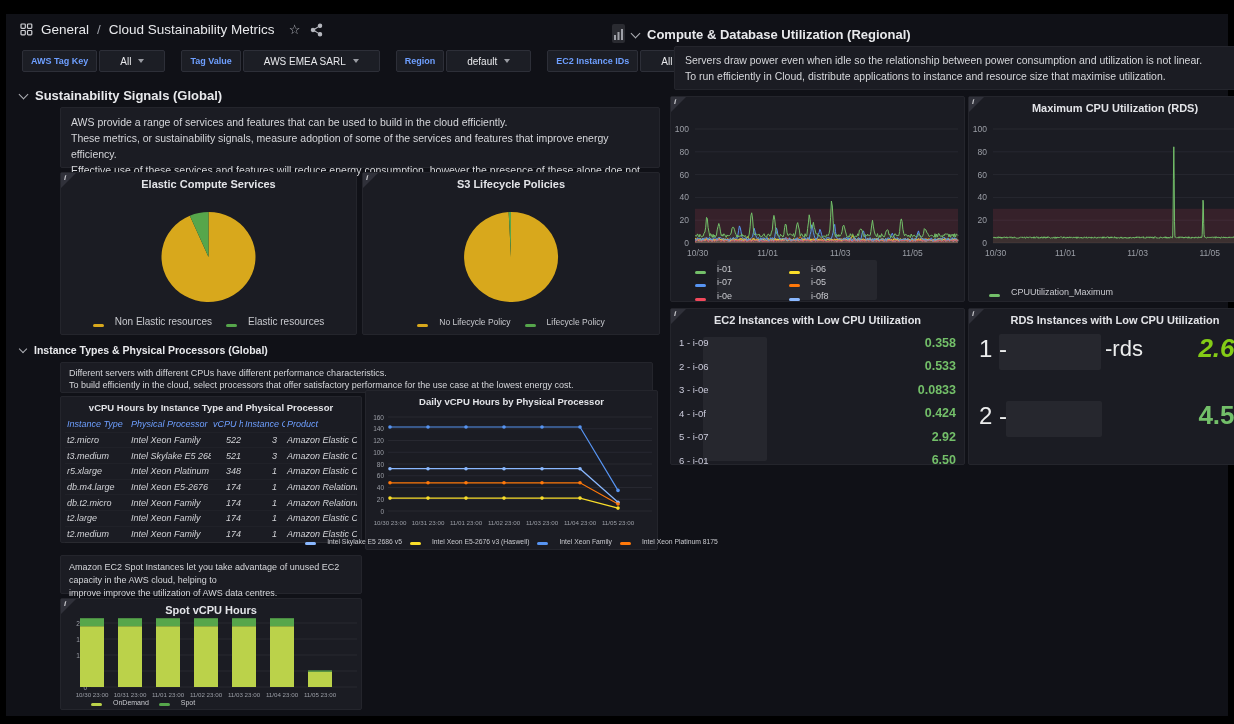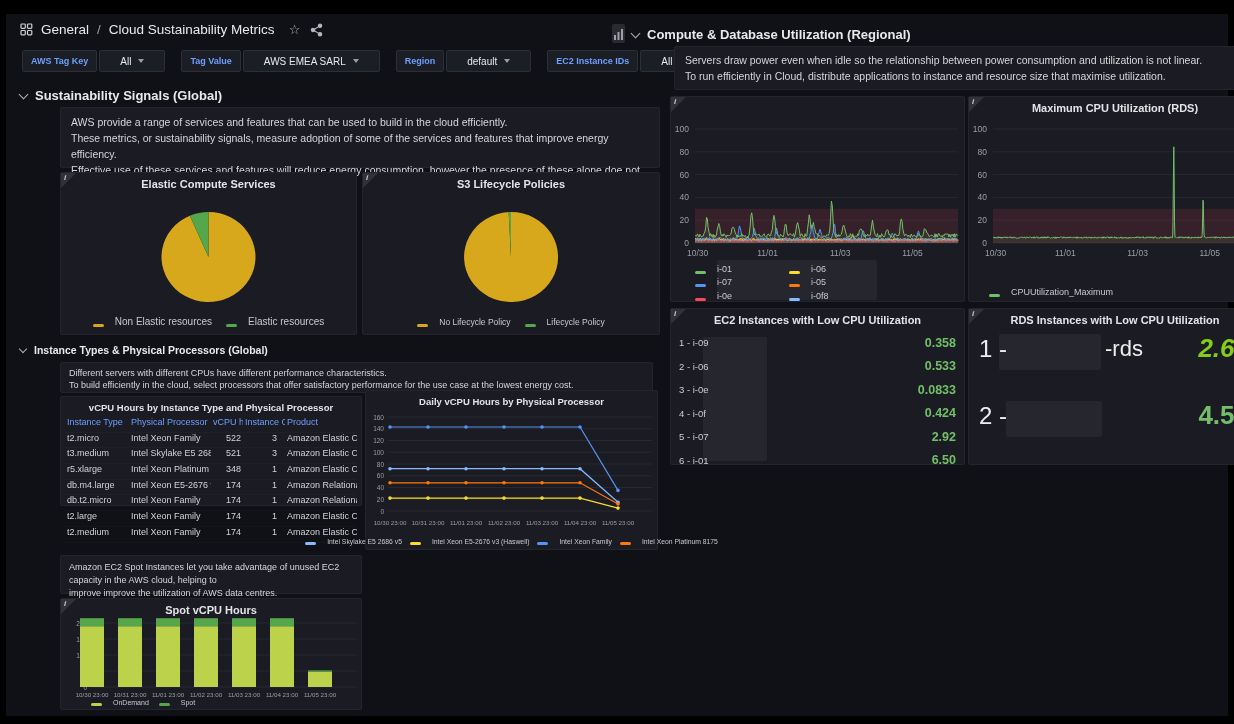--- a/index.html
+++ b/index.html
@@ -26,21 +26,21 @@
   
   .info-corner{position:absolute;left:0;top:0;width:0;height:0;border-top:15px solid #30313a;border-right:15px solid transparent;}
   .info-i{position:absolute;left:3px;top:0;font-size:8px;font-style:italic;font-weight:700;color:#c9cace;line-height:9px;}
   
   .legend-row{display:flex;justify-content:center;gap:14px;align-items:center;}
   .litem{display:inline-flex;align-items:flex-end;gap:11px;white-space:nowrap;}
   .dash{width:11px;height:3px;border-radius:1.5px;display:inline-block;}
   .ltext{color:#c8c9ce;}
   
   #vcpu-table{position:absolute;left:4px;right:4px;top:20px;}
-  .trow{display:flex;height:14.7px;align-items:flex-start;border-bottom:1px solid rgba(255,255,255,0.025);}
+  .trow{display:flex;height:14.7px;align-items:center;border-bottom:1px solid rgba(255,255,255,0.025);font-style:italic;}
   .trow.thead .tc{color:#6e9fff;}
   .tc{font-size:9px;color:#d2d3d7;overflow:hidden;white-space:nowrap;padding:0 2px;box-sizing:border-box;}
   .c0{width:64px;}.c1{width:82px;}.c2{width:32px;text-align:right;}.c3{width:42px;text-align:right;padding-right:8px;}.c4{flex:1;}
   .thead .c2,.thead .c3{text-align:left;}
   
   .statrow{display:flex;justify-content:space-between;align-items:center;height:23.5px;}
   .slabel{font-size:9.5px;color:#ccccdc;}
   .svalue{font-size:12.5px;font-weight:700;}
   .redact{position:absolute;background:#26272e;border-radius:2px;}
   .bigp{font-size:24px;font-weight:400;color:#eceded;}
@@ -166,21 +166,21 @@
           <span class="dash" style="background: rgb(216, 168, 28);"></span>
           <span class="ltext">No Lifecycle Policy</span>
         </span>
         <span class="litem">
           <span class="dash" style="background: rgb(86, 166, 75);"></span>
           <span class="ltext">Lifecycle Policy</span>
         </span>
       </div>
   </div>
 
-  <div class="panel" style="left:20px;top:396px;width:302px;height:110px;">
+  <div class="panel" style="left:20px;top:396px;width:302px;height:147px;">
     <div class="panel-title" style="font-size:9.5px;">vCPU Hours by Instance Type and Physical Processor</div>
     <div id="vcpu-table">
         <div class="trow thead">
           <div class="tc c0">Instance Type</div>
           <div class="tc c1">Physical Processor</div>
           <div class="tc c2">vCPU hours</div>
           <div class="tc c3">Instance Co</div>
           <div class="tc c4">Product</div>
         </div>
         <div class="trow">

